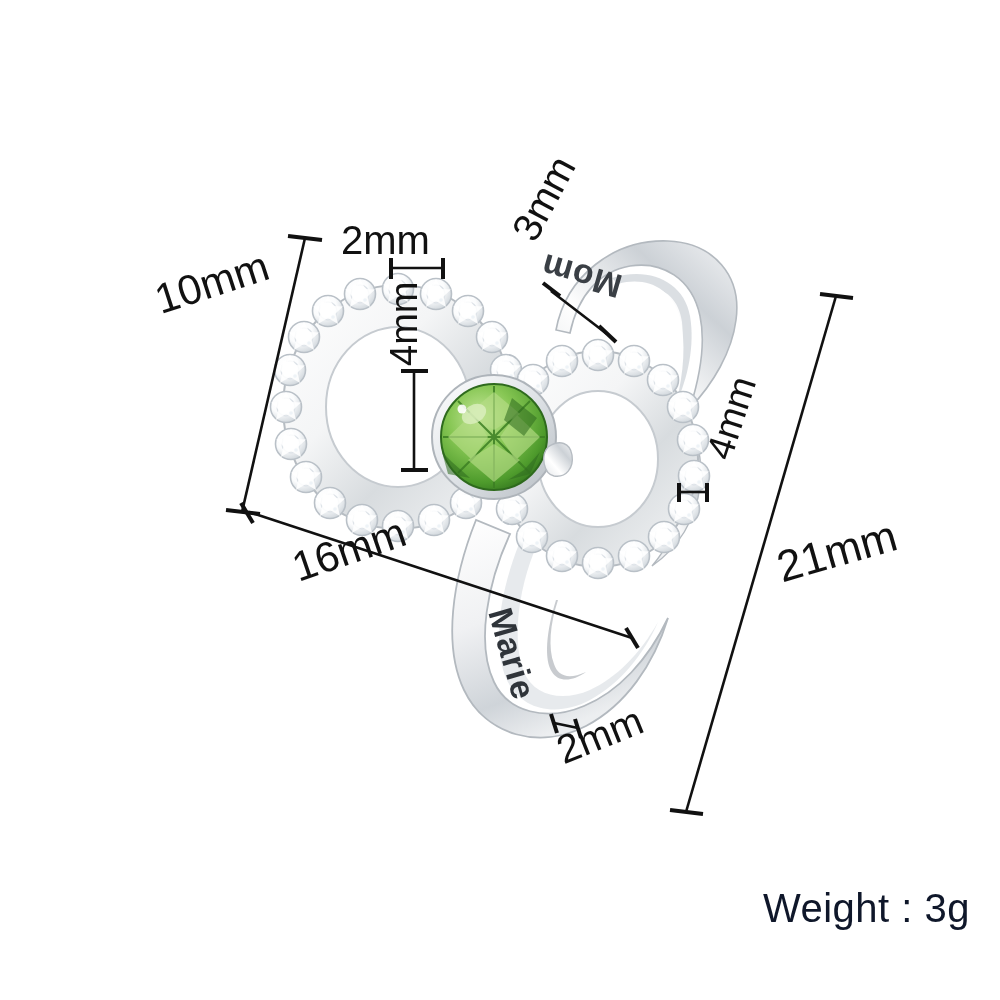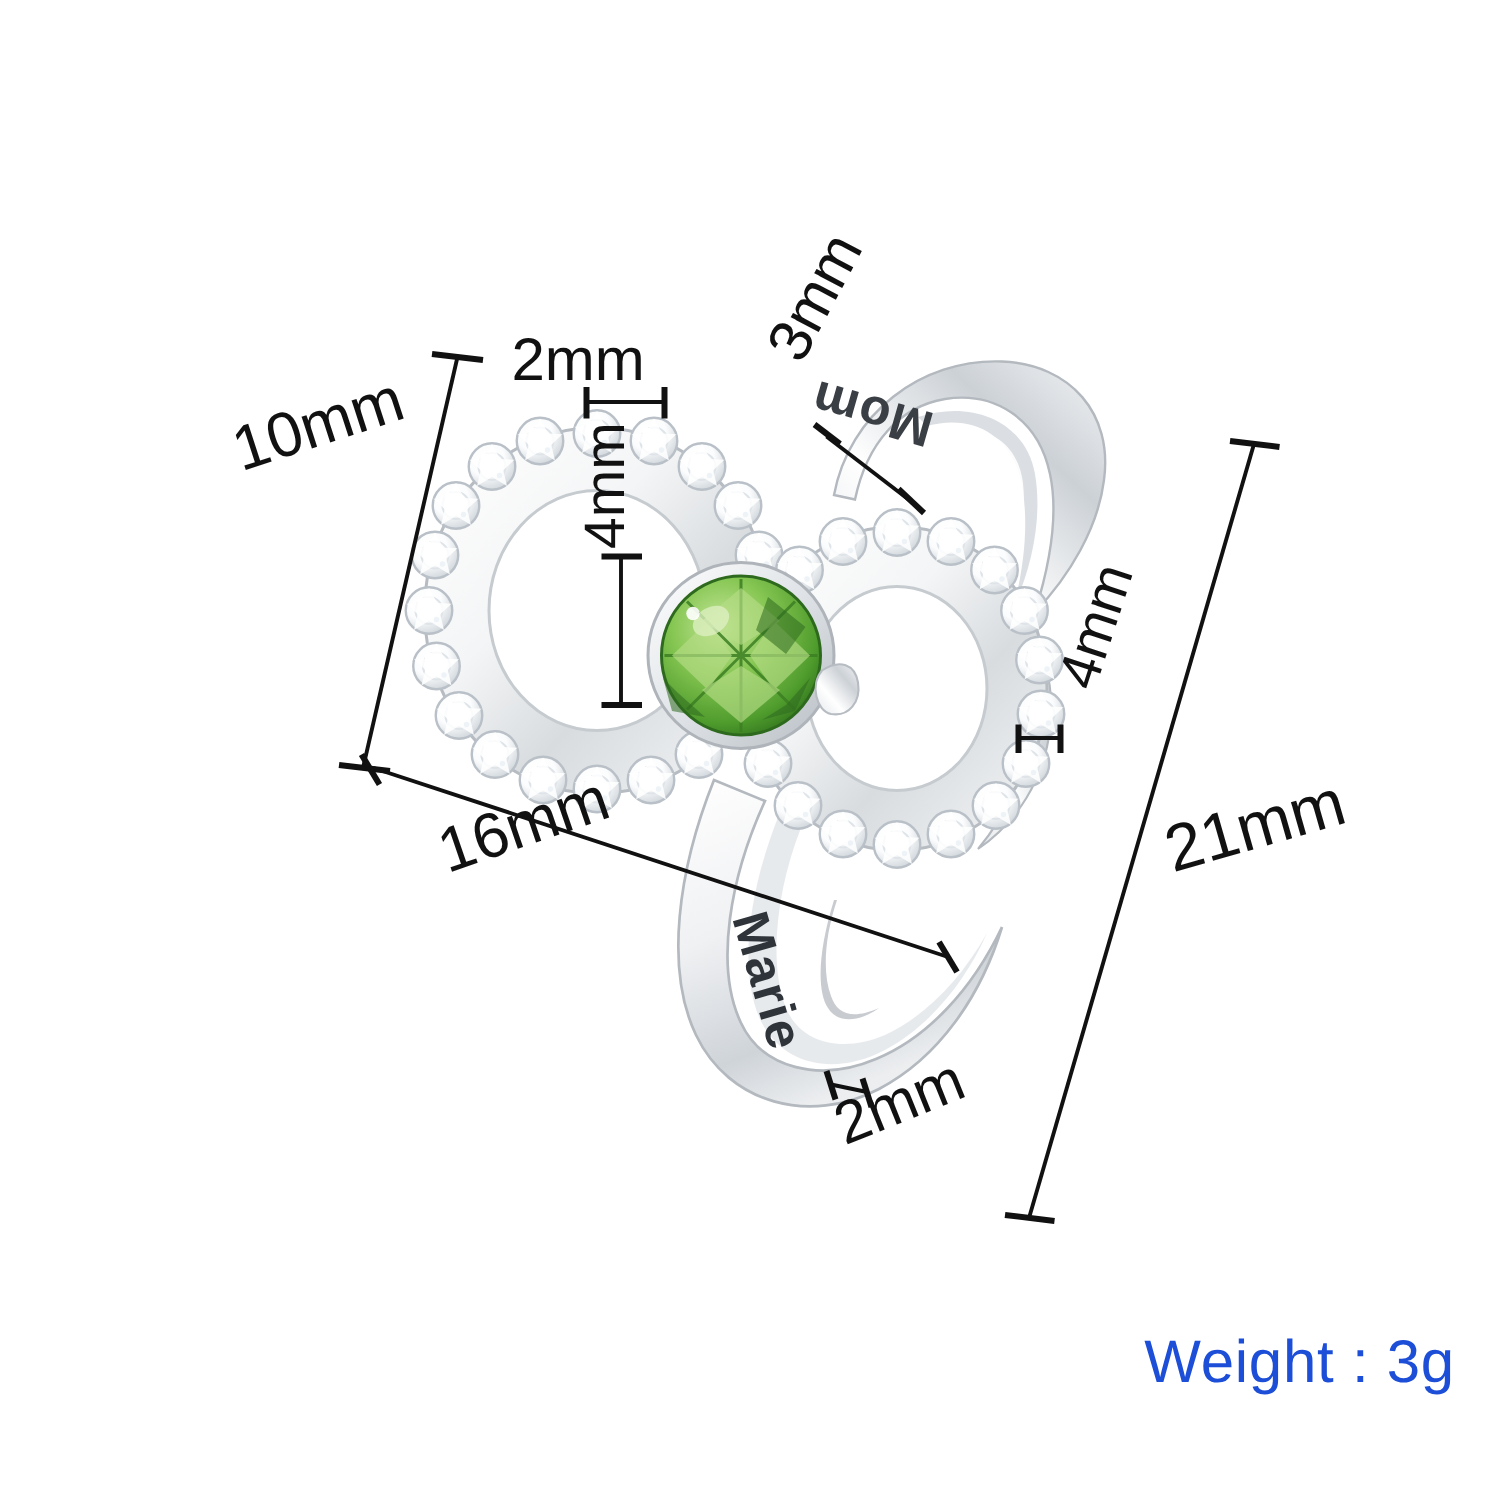--- a/index.html
+++ b/index.html
@@ -37,21 +37,21 @@
     font-weight: 400;
     line-height: 1;
   }
   #weight-line {
     position: absolute;
     right: 30px;
     top: 886px;
     font-size: 40px;
     letter-spacing: 0.5px;
     white-space: nowrap;
-    color: #1d4ed8;
+    color: #0f172a;
   }
 </style>
 </head>
 <body>
 
 <div id="stage">
 
   <svg id="art" viewBox="0 0 1000 1000" xmlns="http://www.w3.org/2000/svg">
     <defs>
 

